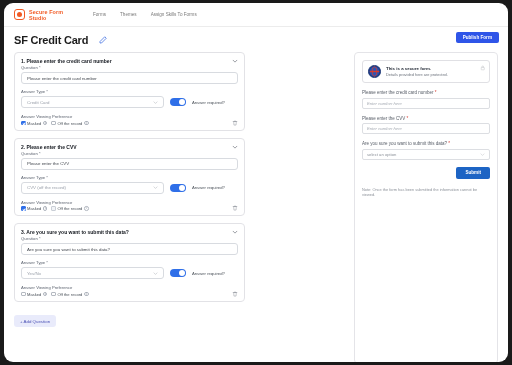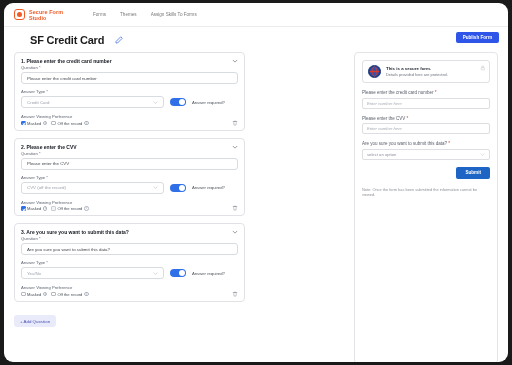--- a/index.html
+++ b/index.html
@@ -38,21 +38,21 @@
   .brand-text {
     font-size: 5.4px; line-height: 6px; font-weight: bold;
     color: #f15a24; letter-spacing: .1px; max-width: 40px;
   }
   .nav-links { display: flex; align-items: center; gap: 14px; margin-left: 10px; }
   .nav-link { font-size: 4.6px; color: #7a7a7a; white-space: nowrap; }
 
   
   .title-row {
     display: flex; align-items: center; gap: 11px;
-    padding: 7px 10px 6px 26px;
+    padding: 7px 10px 6px 10px;
     position: relative;
   }
   .page-title { font-size: 11px; font-weight: bold; color: #1c1c1c; letter-spacing: -.2px; }
   .pencil-icon { width: 8px; height: 8px; display: block; }
   .publish-btn {
     position: absolute; right: 9px; top: 5px;
     background: #2f55e8; color: #fff;
     font-size: 4.6px; font-weight: bold;
     padding: 3px 7px; border-radius: 2px;
     border: none; cursor: pointer; white-space: nowrap;

